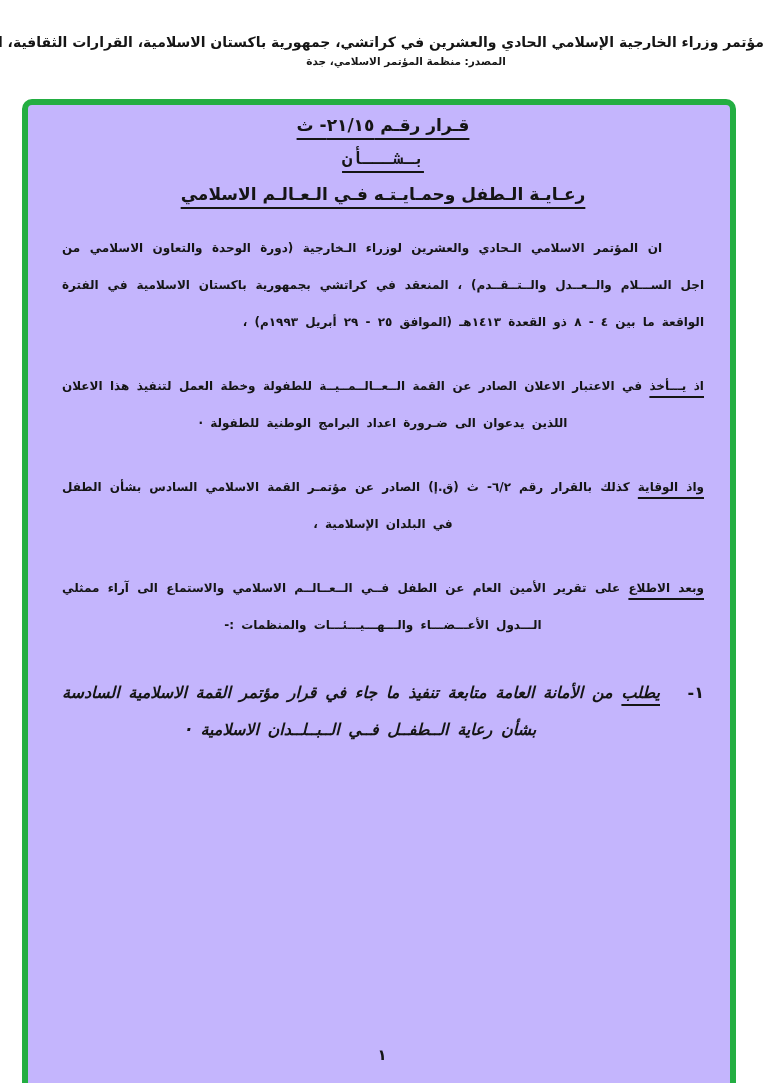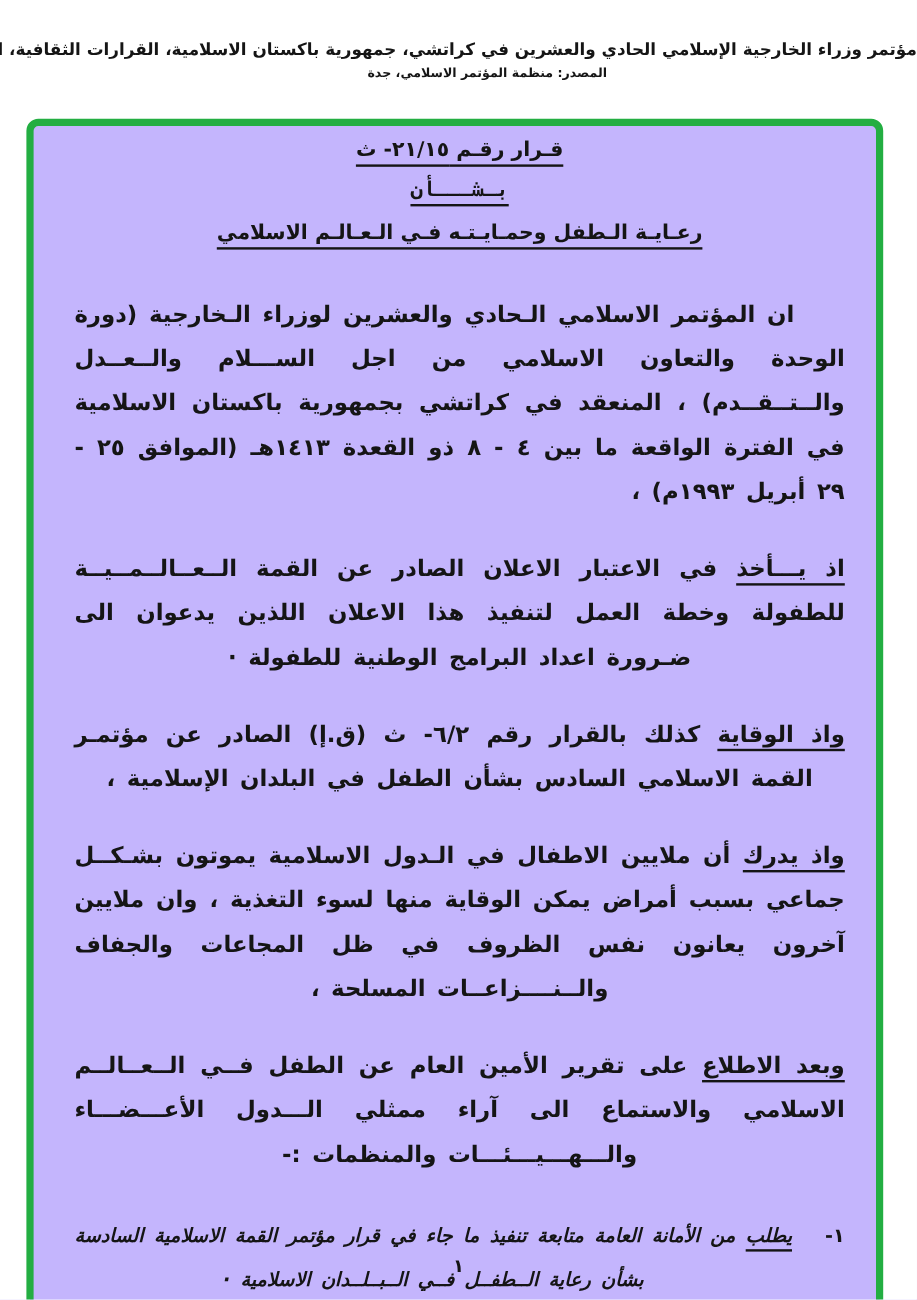--- a/index.html
+++ b/index.html
@@ -31,24 +31,24 @@
   .title-block{text-align:center;font-weight:bold;}
   .t-line{
     display:inline-block;
     font-size:17px;
     text-decoration:underline;
     text-decoration-thickness:2px;
     text-underline-offset:7px;
   }
   .t1{margin-top:2px;}
   .t2{margin-top:13px;font-family:Liberation Mono, monospace;}
-  .t3{margin-top:15px;margin-bottom:24px;}
+  .t3{margin-top:15px;margin-bottom:10px;}
   .title-row{display:block;}
   p.para{
-    font-size:19px;font-weight:bold;line-height:37px;
+    font-size:12px;font-weight:bold;line-height:37px;
     text-align:justify;
     word-spacing:3px;
     margin:27px 0 0 0;
   }
   p.para.first{ text-indent:42px; margin-top:16px; }
   p.para.center-last{ text-align-last:center; }
   .lead{
     text-decoration:underline;
     text-decoration-thickness:2px;
     text-underline-offset:6px;
@@ -98,23 +98,20 @@
     </p>
 
     <p class="para center-last">
       <span class="lead">اذ يـــأخذ</span><span> في الاعتبار الاعلان الصادر عن القمة الــعــالــمــيــة للطفولة وخطة العمل لتنفيذ هذا الاعلان اللذين يدعوان الى ضـرورة اعداد البرامج الوطنية للطفولة ·</span>
     </p>
 
     <p class="para center-last">
       <span class="lead">واذ الوقاية</span><span> كذلك بالقرار رقم ٦/٢- ث (ق.إ) الصادر عن مؤتمـر القمة الاسلامي السادس بشأن الطفل في البلدان الإسلامية ،</span>
     </p>
 
-    <p class="para center-last">
-      <span class="lead">واذ يدرك</span><span> أن ملايين الاطفال في الـدول الاسلامية يموتون بشـكــل جماعي بسبب أمراض يمكن الوقاية منها لسوء التغذية ، وان ملايين آخرون يعانون نفس الظروف في ظل المجاعات والجفاف والــنــــزاعــات المسلحة ،</span>
-    </p>
 
     <p class="para center-last">
       <span class="lead">وبعد الاطلاع</span><span> على تقرير الأمين العام عن الطفل فــي الــعــالــم الاسلامي والاستماع الى آراء ممثلي الـــدول الأعـــضـــاء والـــهـــيـــئـــات والمنظمات :-</span>
     </p>
 
     <div class="res-item">
       <span class="inum">١-</span>
       <span class="itext"><span class="lead">يطلب</span><span> من الأمانة العامة متابعة تنفيذ ما جاء في قرار مؤتمر القمة الاسلامية السادسة بشأن رعاية الــطفــل فــي الــبــلــدان الاسلامية ·</span></span>
     </div>
 

